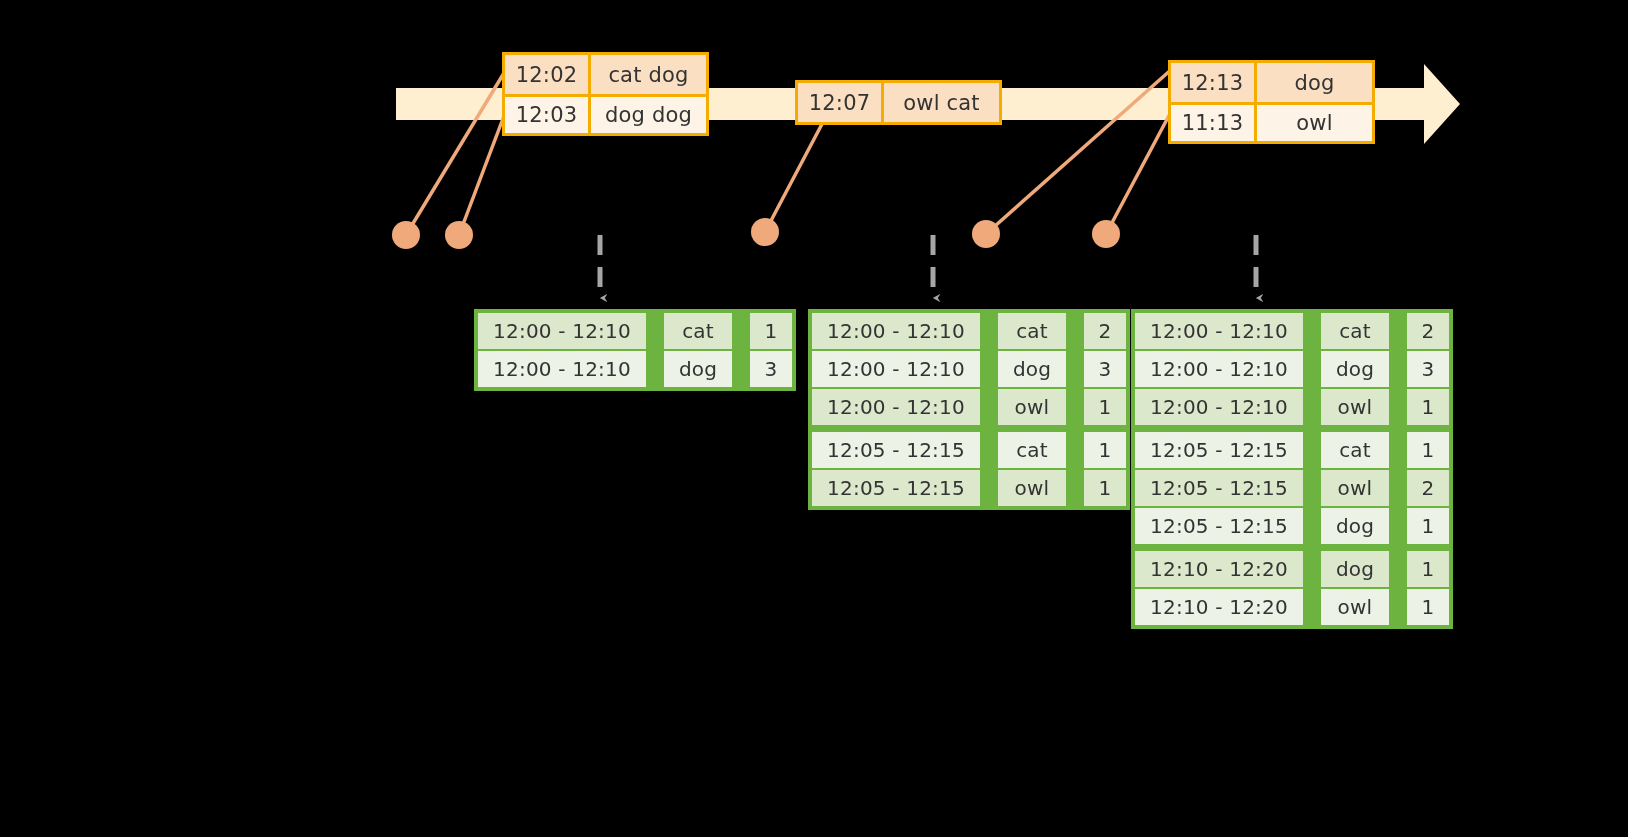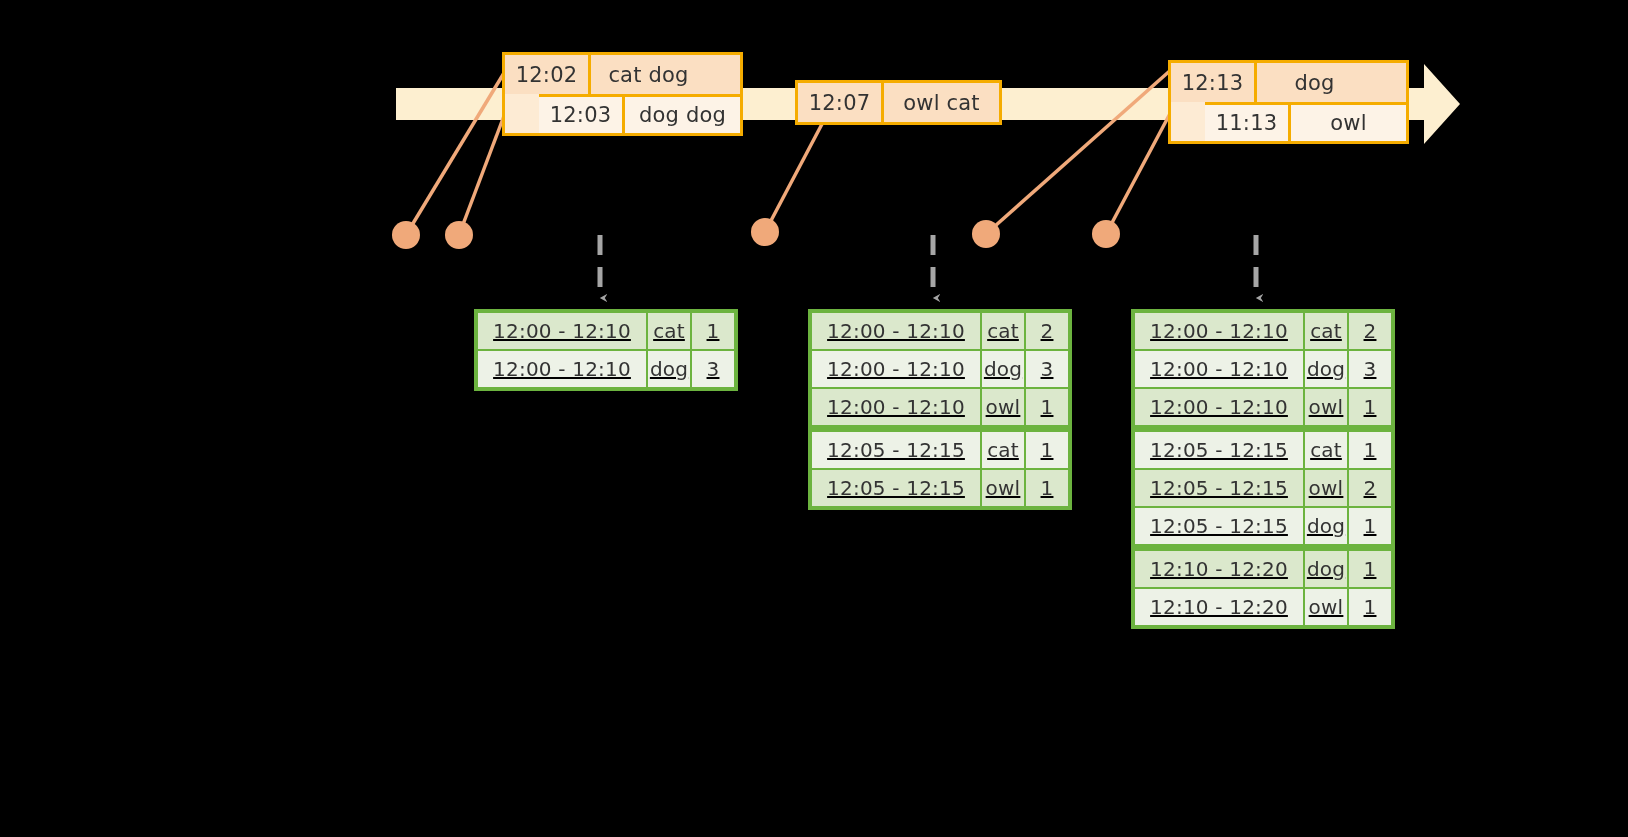--- a/index.html
+++ b/index.html
@@ -50,51 +50,50 @@
   }
   .ev-words {
     width: 115px;
     display: flex;
     align-items: center;
     justify-content: center;
     font-size: 21px;
     color: #333333;
     letter-spacing: .2px;
   }
-  .event-row + .event-row { border-top: 3px solid #f5ac00; margin-left: 34px; }
+  .event-row + .event-row { border-top: 3px solid #f5ac00; }
 
   
   .result-table {
     position: absolute;
     border: 4px solid #6cb33f;
     background: #6cb33f;
     display: flex;
     flex-direction: column;
     gap: 2px;
     padding: 0px;
     z-index: 5;
   }
   .rt-row {
     display: flex;
-    gap: 2px;
+    gap: 18px;
     height: 36px;
-    text-decoration: underline;
   }
   .rt-cell {
     display: flex;
     align-items: center;
     justify-content: center;
     font-size: 20px;
     color: #333333;
     background: #dbe8cc;
     letter-spacing: .2px;
   }
   .rt-row.light .rt-cell { background: #edf2e7; }
   .rt-c-window { width: 168px; }
-  .rt-c-word   { width: 42px; }
+  .rt-c-word   { width: 68px; }
   .rt-c-count  { width: 42px; }
   .rt-gap { height: 3px; background: #6cb33f; }
 </style>
 </head>
 <body>
 
 <div id="stage">
 
   <svg id="svg-layer" viewBox="0 0 1628 837" xmlns="http://www.w3.org/2000/svg">
     <defs>

